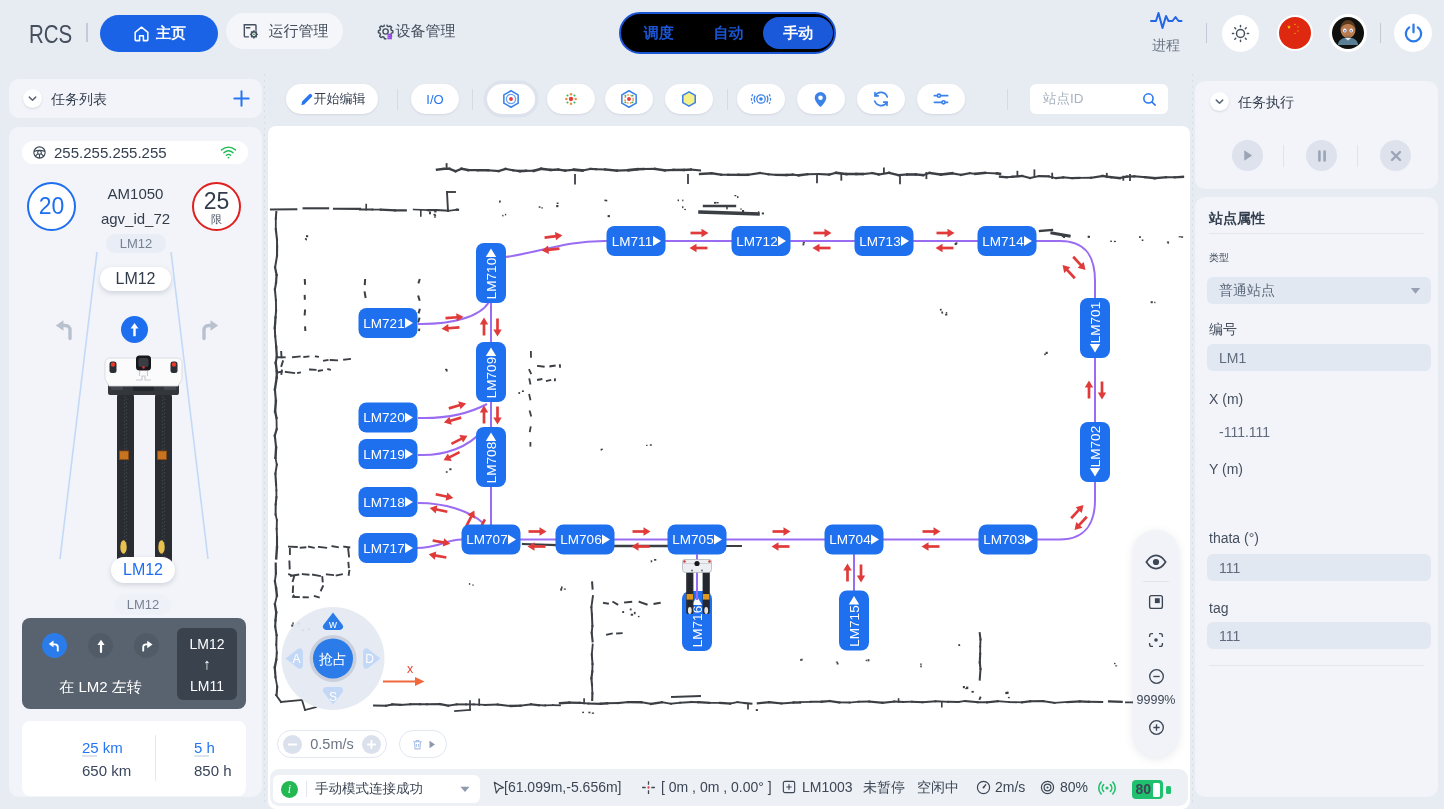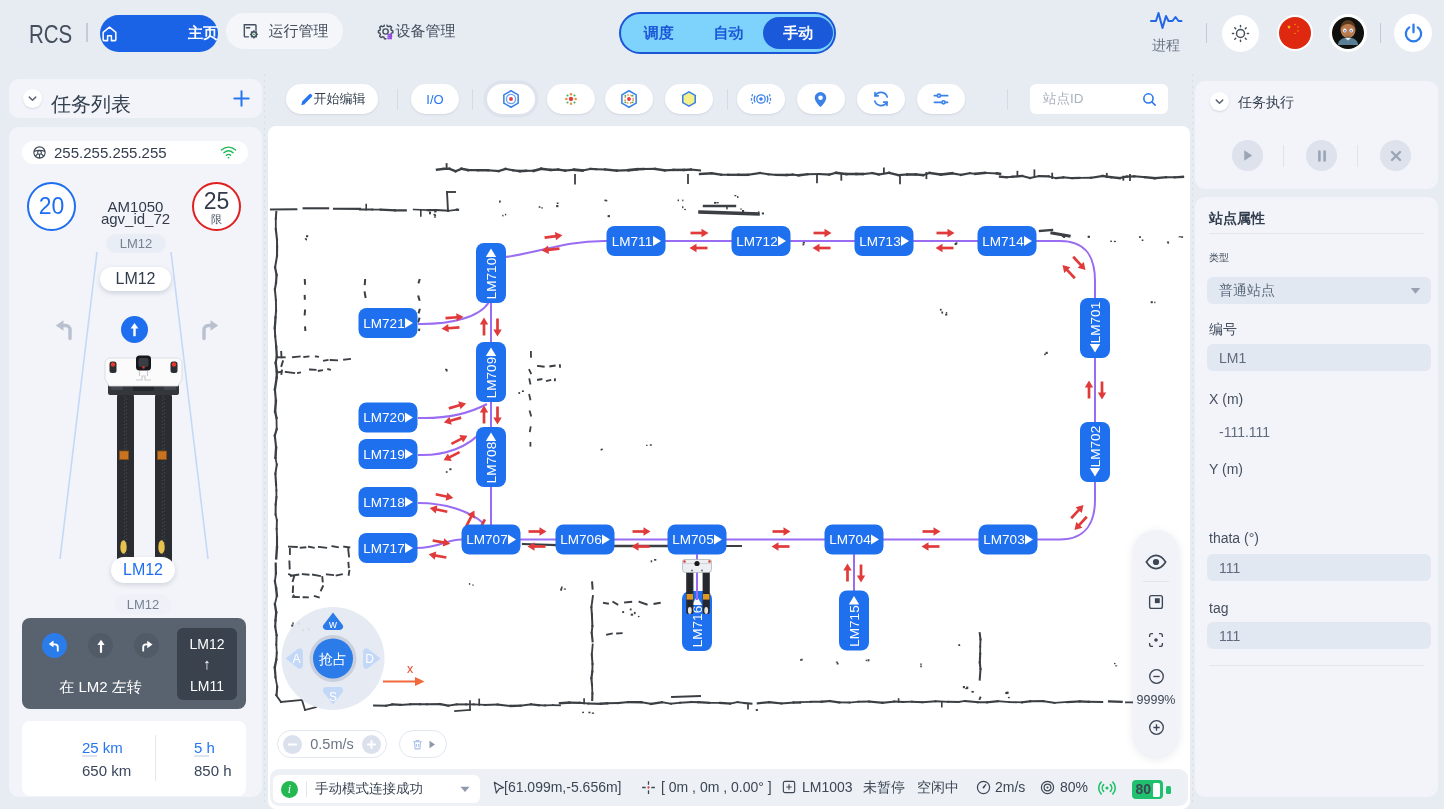--- a/index.html
+++ b/index.html
@@ -4,21 +4,21 @@
 html,body{width:1444px;height:809px;overflow:hidden;}
 body{font-family:"Liberation Sans",sans-serif;background:#e7ebf2;position:relative;}
 .abs{position:absolute;}
 .card{position:absolute;background:#f2f4f9;border-radius:10px;}
 .pillbtn{position:absolute;background:#fff;border-radius:15px;height:30px;display:flex;align-items:center;justify-content:center;box-shadow:0 1px 2px rgba(120,130,150,.18);}
 .vsep{position:absolute;width:1px;background:#d5dae3;}
 </style></head><body>
 <div class="abs" style="left:0;top:0;width:1444px;height:70px;">
  <div class="abs" style="left:29px;top:20px;font-size:25px;color:#444e5c;transform:scale(0.82,1);transform-origin:0 0;">RCS</div>
  <div class="vsep" style="left:86px;top:23px;height:19px;width:2px;background:#c6ccd7;"></div>
- <div class="abs" style="left:100px;top:15px;width:118px;height:37px;background:#1a63e6;border-radius:19px;display:flex;align-items:center;justify-content:space-between;gap:5px;">
+ <div class="abs" style="left:100px;top:15px;width:118px;height:37px;background:#1a63e6;border-radius:19px;display:flex;align-items:center;justify-content:center;gap:5px;">
    <svg width="19" height="19" viewBox="0 0 24 24" fill="none" stroke="#fff" stroke-width="1.9" stroke-linejoin="round" stroke-linecap="round">
         <path d="M4 10.5 12 4l8 6.5V20a1 1 0 0 1-1 1h-4.6v-6.2h-4.8V21H5a1 1 0 0 1-1-1z"></path>
       </svg>
    <span style="color:#fff;font-size:15px;font-weight:bold;">主页</span>
  </div>
  <div class="abs" style="left:226px;top:13px;width:117px;height:36px;background:#f4f6fa;border-radius:18px;display:flex;align-items:center;justify-content:center;gap:8px;">
    <svg width="20" height="20" viewBox="0 0 24 24" fill="none" stroke="#454f5e" stroke-width="1.7" stroke-linecap="round">
         <path d="M4 4.5h13a1 1 0 0 1 1 1V11"></path>
         <path d="M4 4.5V18a1 1 0 0 0 1 1h4"></path>
         <path d="M6.5 8h4"></path>
@@ -29,21 +29,21 @@
    <span style="color:#454f5e;font-size:15px;">运行管理</span>
  </div>
  <div class="abs" style="left:355px;top:13px;width:120px;height:36px;display:flex;align-items:center;justify-content:center;gap:0;">
    <svg width="21" height="21" viewBox="0 0 24 24" fill="none">
         <path d="M13.5 4.2l.5 1.8 1.8.5 1.6-.9 1.6 1.6-.9 1.6.5 1.8 1.8.5v2.3l-1.8.5-.5 1.8.9 1.6-1.6 1.6M10.8 4.2l-.5 1.8-1.8.5-1.6-.9-1.6 1.6.9 1.6-.5 1.8-1.8.5v2.3l1.8.5.5 1.8-.9 1.6 1.6 1.6 1.6-.9 1.8.5.5 1.8h2.3" stroke="#454f5e" stroke-width="1.6" stroke-linejoin="round"></path>
         <circle cx="12.1" cy="12" r="3" stroke="#454f5e" stroke-width="1.6"></circle>
         <path d="M14.2 15.6h5.2M14.2 17.8h5.2M14.2 20h5.2" stroke="#9748e8" stroke-width="1.9"></path>
       </svg>
    <span style="color:#454f5e;font-size:15px;">设备管理</span>
  </div>
- <div class="abs" style="left:619px;top:12px;width:217px;height:42px;background:#7dd3fc;border:2px solid#1a56d6;border-radius:21px;">
+ <div class="abs" style="left:619px;top:12px;width:217px;height:42px;background:#000000;border:2px solid#1a56d6;border-radius:21px;">
    <div class="abs" style="left:3px;top:3px;width:209px;height:32px;display:flex;">
      <div style="flex:1;display:flex;align-items:center;justify-content:center;color:#1a56d6;font-size:15px;font-weight:bold;">调度</div>
      <div style="flex:1;display:flex;align-items:center;justify-content:center;color:#1a56d6;font-size:15px;font-weight:bold;">自动</div>
      <div style="flex:1;display:flex;align-items:center;justify-content:center;background:#1a5ada;border-radius:16px;color:#fff;font-size:15px;font-weight:bold;">手动</div>
    </div>
  </div>
  <div class="abs" style="left:1146px;top:8px;width:40px;height:50px;text-align:center;">
   <svg width="34" height="24" viewBox="0 0 34 24" fill="none" stroke="#2367e8" stroke-width="2" stroke-linecap="round" stroke-linejoin="round">
         <path d="M2 13h5l2.5-8 4 15 3.5-12 2.5 5h4l3-4 3 4h3"></path>
       </svg>
@@ -88,21 +88,21 @@
       </svg>
  </div>
 </div>
 
 <div class="card" style="left:9px;top:79px;width:253px;height:39px;">
   <div class="abs" style="left:14px;top:10px;width:19px;height:19px;border-radius:50%;background:#fff;display:flex;align-items:center;justify-content:center;box-shadow:0 1px 2px rgba(120,130,150,.25);">
     <svg width="11" height="11" viewBox="0 0 12 12" fill="none" stroke="#5b6575" stroke-width="1.6" stroke-linecap="round" stroke-linejoin="round">
         <path d="M2.5 4.5L6 8l3.5-3.5"></path>
       </svg>
   </div>
-  <div class="abs" style="left:42px;top:12px;font-size:20px;color:#333e4e;">任务列表</div>
+  <div class="abs" style="left:42px;top:12px;font-size:14px;color:#333e4e;">任务列表</div>
   <svg class="abs" style="left:222px;top:89px;top:9px;" width="21" height="21" viewBox="0 0 22 22" fill="none" stroke="#2576f0" stroke-width="2.1" stroke-linecap="round">
       <path d="M11 3.5v15M3.5 11h15"></path>
     </svg>
 </div>
 <div class="card" style="left:9px;top:127px;width:253px;height:670px;">
   <div class="abs" style="left:13px;top:14px;width:226px;height:23px;background:#fff;border-radius:12px;display:flex;align-items:center;">
     <svg style="margin-left:10px;" width="15" height="15" viewBox="0 0 24 24" fill="none" stroke="#3c4654" stroke-width="1.8">
         <circle cx="12" cy="12" r="9"></circle>
         <circle cx="12" cy="12" r="3"></circle>
         <path d="M3.2 10.5c3-1.5 6-2 8.8-2s5.8.5 8.8 2M12 15v5.8M9.3 14l-4.5 4.2M14.7 14l4.5 4.2"></path>
@@ -113,21 +113,21 @@
         <path d="M5.5 10.3c4-3.6 9-3.6 13 0"></path>
         <path d="M9 14c2-1.8 4-1.8 6 0"></path>
         <circle cx="12" cy="17.2" r="1.3" fill="#1fba55" stroke="none"></circle>
       </svg>
   </div>
   <div class="abs" style="left:18px;top:55px;width:49px;height:49px;border-radius:50%;border:2.5px solid #1e6ef0;background:#fff;display:flex;align-items:center;justify-content:center;color:#1e6ef0;font-size:23px;">20</div>
   <div class="abs" style="left:183px;top:55px;width:49px;height:49px;border-radius:50%;border:2.5px solid #e01f1f;background:#fff;text-align:center;color:#323c4b;">
     <div style="font-size:23px;line-height:25px;margin-top:5px;">25</div>
       <div style="font-size:11px;line-height:11px;color:#4a5260;">限</div>
   </div>
-  <div class="abs" style="left:0;top:58px;width:253px;text-align:center;font-size:15px;color:#323c4b;margin-top:13px;">AM1050</div>
+  <div class="abs" style="left:0;top:58px;width:253px;text-align:center;font-size:15px;color:#323c4b;">AM1050</div>
   <div class="abs" style="left:0;top:83px;width:253px;text-align:center;font-size:15px;color:#323c4b;">agv_id_72</div>
   <div class="abs" style="left:97px;top:107px;width:60px;height:19px;background:#e9edf5;border-radius:10px;text-align:center;font-size:13px;line-height:19px;color:#778292;">LM12</div>
   <div class="abs" style="left:91px;top:140px;width:71px;height:24px;background:#fff;border-radius:12px;text-align:center;font-size:16px;line-height:24px;color:#323c4b;box-shadow:0 2px 5px rgba(120,130,150,.3);">LM12</div>
   <svg class="abs" style="left:0;top:0;" width="253" height="670" fill="none">
     <path d="M88 125 L51 432" stroke="#c3d9f7" stroke-width="1.6"></path>
     <path d="M162 125 L199 432" stroke="#c3d9f7" stroke-width="1.6"></path>
   </svg>
   <svg class="abs" style="left:45px;top:190px;" width="26" height="25" viewBox="0 0 26 25">
       <path d="M16 21.5v-8.5a4.5 4.5 0 0 0-4.5-4.5h-4" fill="none" stroke="#b9c1cf" stroke-width="3.4" stroke-linecap="round"></path>
       <path d="M9.5 3.2v10.6L1.8 8.5z" fill="#b9c1cf"></path>

